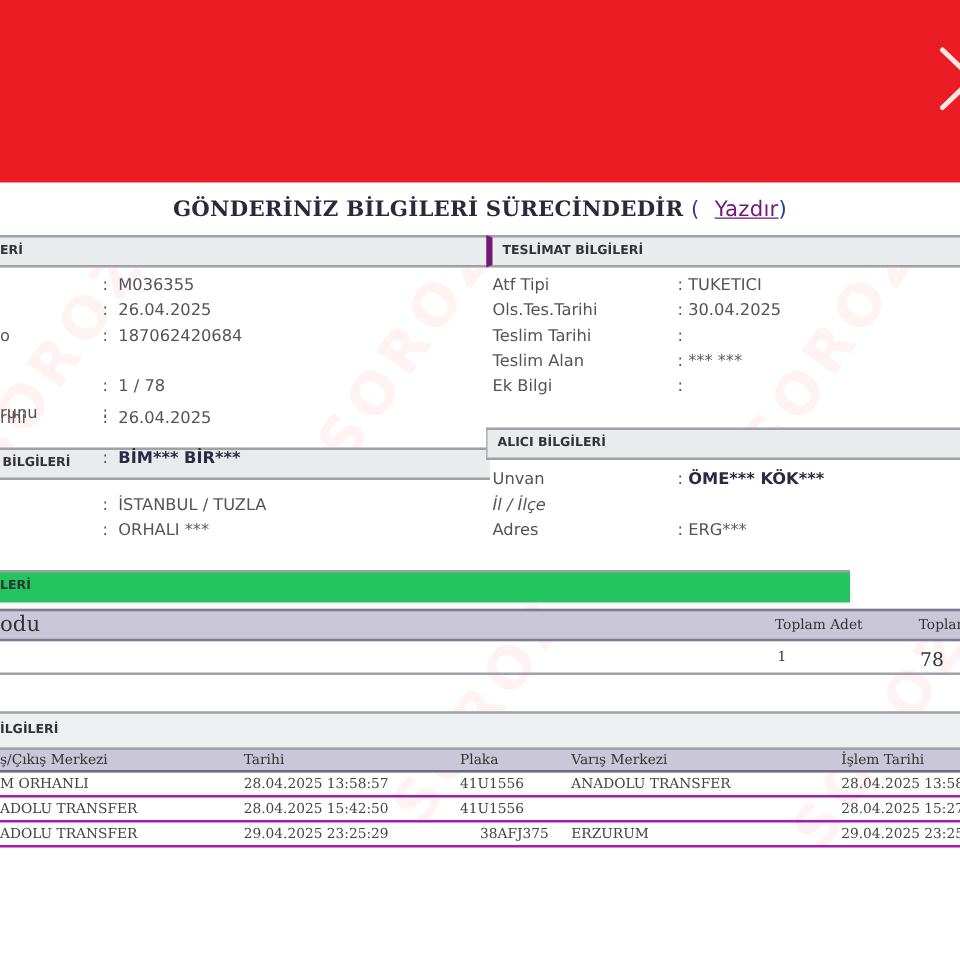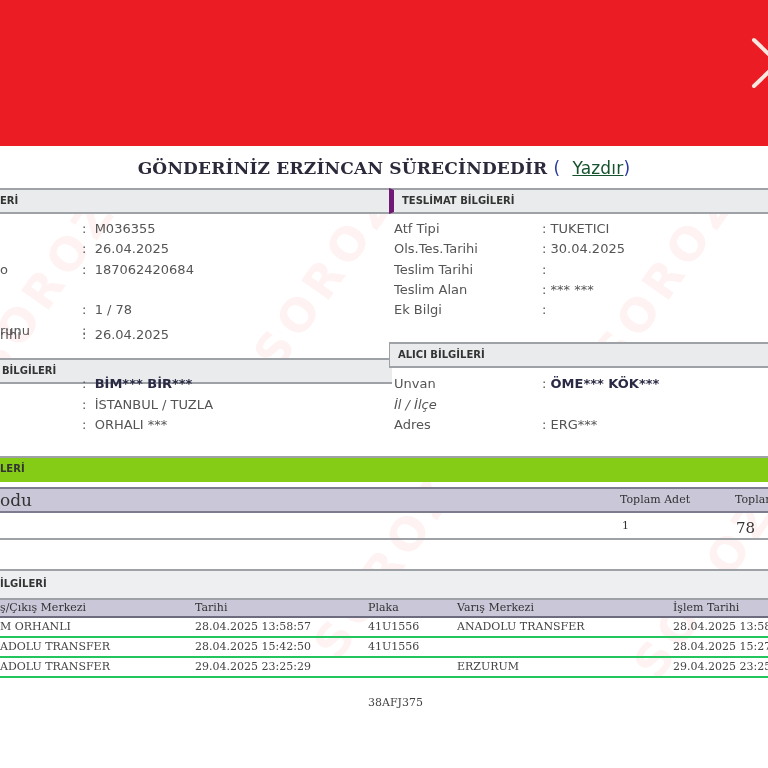--- a/index.html
+++ b/index.html
@@ -17,21 +17,21 @@
       position: absolute; left: 748px; top: 36px; width: 40px; height: 54px; cursor: pointer;
     }
     .close-btn svg { display: block; }
 
     .title {
       position: absolute; left: 0; top: 158px; width: 768px; text-align: center;
       font-family: "DejaVu Serif", serif; font-weight: bold; font-size: 17px; color: #2a2a3a;
       letter-spacing: 0.2px;
     }
     .title .yazdir-wrap { font-family: "DejaVu Sans", sans-serif; font-weight: normal; color: #2a3aa0; font-size: 17px; }
-    .title .yazdir { color: #14532d; text-decoration: underline; cursor: pointer; margin-left: 12px; }
+    .title .yazdir { color: #701a75; text-decoration: underline; cursor: pointer; margin-left: 12px; }
 
     
     .sec-head {
       position: absolute; height: 26px; background: #e9ebec;
       border-top: 2px solid #9ea2a6; border-bottom: 2px solid #9ea2a6;
       box-sizing: border-box;
       font-size: 10px; font-weight: bold; color: #333; line-height: 22px;
       padding-left: 8px;
     }
     .row {
@@ -54,21 +54,21 @@
     }
 
     
     .mtable-head {
       position: absolute; left: 0; top: 598px; width: 768px; height: 20px;
       background: #c9c7d8; border-top: 2px solid #9ea2a6; border-bottom: 2px solid #6d6c7e; box-sizing: border-box;
       font-family: "DejaVu Serif", serif; font-size: 11px; color: #333; line-height: 16px;
     }
     .mrow {
       position: absolute; left: 0; width: 768px; height: 20px; box-sizing: border-box;
-      border-bottom: 2px solid #22c55e;
+      border-bottom: 2px solid #a21caf;
       font-family: "DejaVu Serif", serif; font-size: 11px; color: #444; line-height: 18px;
     }
     .cell { position: absolute; white-space: nowrap; }
 
     .watermark {
       position: absolute; color: rgba(236, 28, 36, 0.06); font-weight: bold; font-size: 46px;
       transform: rotate(-55deg); pointer-events: none; letter-spacing: 6px;
       font-family: "DejaVu Sans", sans-serif;
     }
   </style>
@@ -85,21 +85,21 @@
   </span>
 </div>
 
 <div class="watermark" style="left:560px; top:250px;">SOROZ</div>
 <div class="watermark" style="left:220px; top:250px;">SOROZ</div>
 <div class="watermark" style="left:-60px; top:260px;">SOROZ</div>
 <div class="watermark" style="left:280px; top:540px;">SOROZ</div>
 <div class="watermark" style="left:600px; top:560px;">SOROZ</div>
 
 <div class="title">
-  <span>GÖNDERİNİZ ERZİNCAN SÜRECİNDEDİR</span>
+  <span>GÖNDERİNİZ BİLGİLERİ SÜRECİNDEDİR</span>
   <span class="yazdir-wrap">
     <span>(</span><span class="yazdir">Yazdır</span><span>)</span>
   </span>
 </div>
 
 <div class="sec-head" style="left:0; top:188px; width:390px;">
   <span style="margin-left:-8px;">ERİ</span>
 </div>
 <div class="sec-head" style="left:389px; top:188px; width:379px; border-left:5px solid #701a75;">
   <span>TESLİMAT BİLGİLERİ</span>
@@ -151,21 +151,21 @@
   <span class="val" style="left:148px;">: <span></span></span>
 </div>
 
 <div class="sec-head" style="left:0; top:358px; width:392px;">
   <span style="margin-left:-6px;">BİLGİLERİ</span>
 </div>
 <div class="sec-head" style="left:389px; top:342px; width:379px; border-left:1px solid #9ea2a6;">
   <span>ALICI BİLGİLERİ</span>
 </div>
 
-<div class="row" style="left:0; top:374px; width:380px;text-decoration:underline;">
+<div class="row" style="left:0; top:357px; width:380px;text-decoration:underline;">
   <span class="val" style="left:82px;">:&nbsp; <span class="bold">BİM*** BİR***</span></span>
 </div>
 <div class="row" style="left:0; top:395px; width:380px;">
   <span class="val" style="left:82px;">:&nbsp; <span>İSTANBUL / TUZLA</span></span>
 </div>
 <div class="row" style="left:0; top:415px; width:380px;">
   <span class="val" style="left:82px;">:&nbsp; <span>ORHALI ***</span></span>
 </div>
 
 <div class="row" style="left:394px; top:374px; width:370px;">
@@ -173,21 +173,21 @@
   <span class="val" style="left:148px;">: <span class="bold">ÖME*** KÖK***</span></span>
 </div>
 <div class="row" style="left:394px; top:395px; width:370px;font-style:italic;">
   <span class="lbl">İl / İlçe</span>
 </div>
 <div class="row" style="left:394px; top:415px; width:370px;">
   <span class="lbl">Adres</span>
   <span class="val" style="left:148px;">: <span>ERG***</span></span>
 </div>
 
-<div class="sec-head" style="left:0; top:456px; width:768px; border-bottom:none; background:#84cc16;">
+<div class="sec-head" style="left:0; top:456px; width:680px; border-bottom:none; background:#22c55e;">
   <span style="margin-left:-8px;">LERİ</span>
 </div>
 <div class="ptable-head">
   <span class="cell" style="left:0; top:1px; font-size:17px;">odu</span>
   <span class="cell" style="left:620px; top:4px; font-size:11px;">Toplam Adet</span>
   <span class="cell" style="left:735px; top:4px; font-size:11px;">Toplam</span>
 </div>
 <div class="ptable-row">
   <span class="cell" style="left:622px; top:6px; font-size:11px;">1</span>
   <span class="cell" style="left:736px; top:6px; font-size:15px;">78</span>
@@ -214,16 +214,16 @@
 <div class="mrow" style="top:638px;">
   <span class="cell" style="left:0;">ADOLU TRANSFER</span>
   <span class="cell" style="left:195px;">28.04.2025 15:42:50</span>
   <span class="cell" style="left:368px;">41U1556</span>
   <span class="cell" style="left:457px;"></span>
   <span class="cell" style="left:673px;">28.04.2025 15:27</span>
 </div>
 <div class="mrow" style="top:658px;">
   <span class="cell" style="left:0;">ADOLU TRANSFER</span>
   <span class="cell" style="left:195px;">29.04.2025 23:25:29</span>
-  <span class="cell" style="left:368px;margin-top:36px;">38AFJ375</span>
+  <span class="cell" style="left:384px;">38AFJ375</span>
   <span class="cell" style="left:457px;">ERZURUM</span>
   <span class="cell" style="left:673px;">29.04.2025 23:25</span>
 </div>
 
 </body></html>

